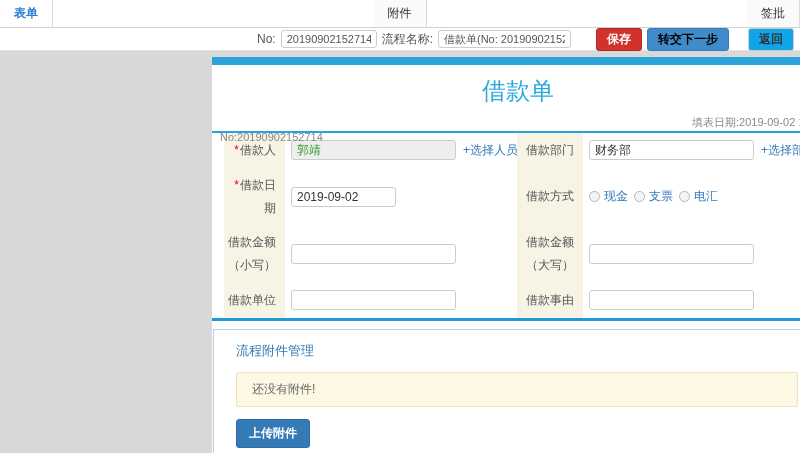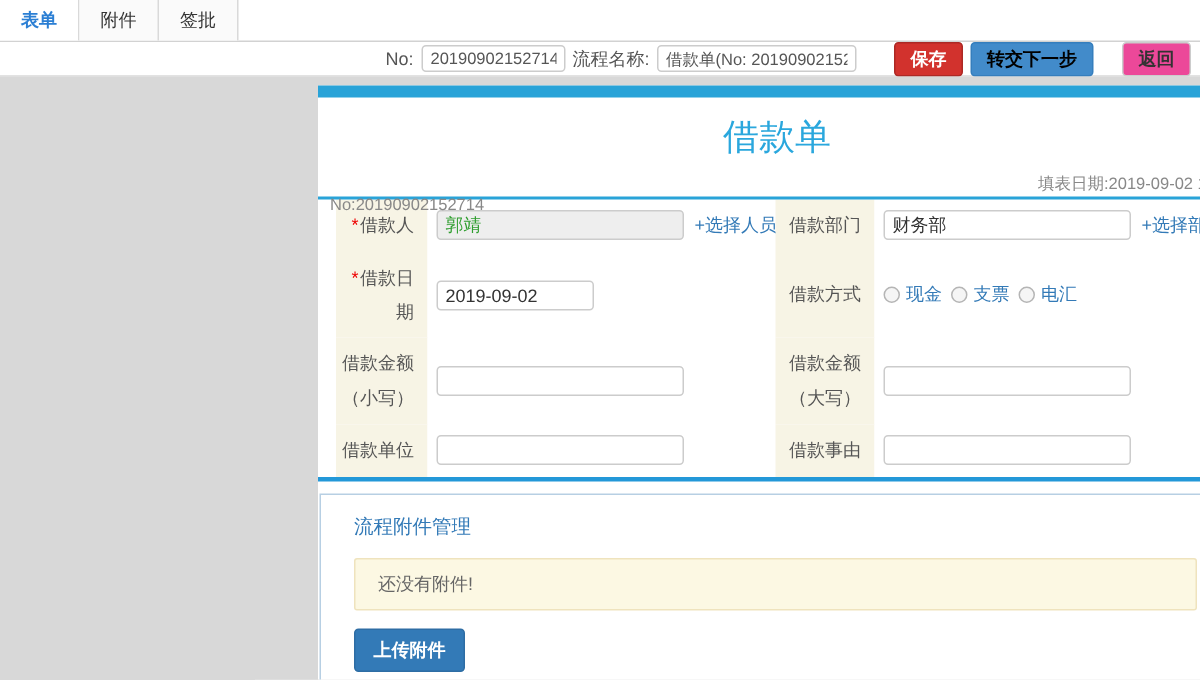--- a/index.html
+++ b/index.html
@@ -1,37 +1,37 @@
 <!DOCTYPE html>
 <html><head>
 <meta charset="utf-8">
 <style>
   * { box-sizing: border-box; margin: 0; padding: 0; }
   html,body { width:800px; height:453px; overflow:hidden; background:#d8d8d8;
     font-family:"Liberation Sans","DejaVu Sans",sans-serif; font-size:12px; color:#333; }
 
   
-  .tabbar { display:flex; height:28px; background:#fff; border-bottom:1px solid #d2d2d2; }
+  .tabbar { display:flex; height:28px; background:#fff; border-bottom:1px solid #d2d2d2;justify-content:space-between; }
   .tab { padding:0 14px; line-height:27px; font-size:12px; color:#333;
          border-right:1px solid #d9d9d9; background:#fafafa; cursor:pointer; white-space:nowrap; }
   .tab.active { color:#2b7fd4; font-weight:bold; background:#fff; }
 
   
   .toolbar { display:flex; align-items:center; height:23px; padding:2px 6px; background:#fff;
              border-bottom:1px solid #e2e2e2; gap:5px;justify-content:flex-end; }
   .toolbar label { color:#555; }
   .tb-input { height:18px; border:1px solid #ccc; border-radius:3px; padding:0 5px;
               font-size:11px; color:#555; font-family:inherit; }
   #no-input { width:96px; }
   #process-input { width:133px; }
   .btn { font-size:12px; font-weight:bold; padding:2px 10px; border-radius:3px;
          border:1px solid transparent; cursor:pointer; font-family:inherit; }
   .btn-save    { background:#d2322d; color:#fff; border-color:#ac2925; margin-left:20px; }
   .btn-forward { background:#428bca; color:#000000; border-color:#357ebd; }
-  .btn-back    { background:#ec4899; color:#333; border-color:#ccc; margin-left:14px; }
+  .btn-back    { background:#0ea5e9; color:#333; border-color:#ccc; margin-left:14px; }
 
   
   .page { position:relative; height:402px; background:#d8d8d8; }
   .panel { position:absolute; left:212px; top:6px; width:612px; background:#fff; min-height:396px; }
   .panel-topbar { height:8px; background:#29a3d8; }
   .doc-title { text-align:center; color:#2aa7dd; font-size:24px; padding:10px 0 6px; }
   .meta-row { position:relative; height:20px; font-size:11px; color:#888;
               border-bottom:2px solid #29a3d8; }
   .meta-no   { position:absolute; left:8px;  top:18px; }
   .meta-date { position:absolute; left:480px; top:2px; white-space:nowrap; }

